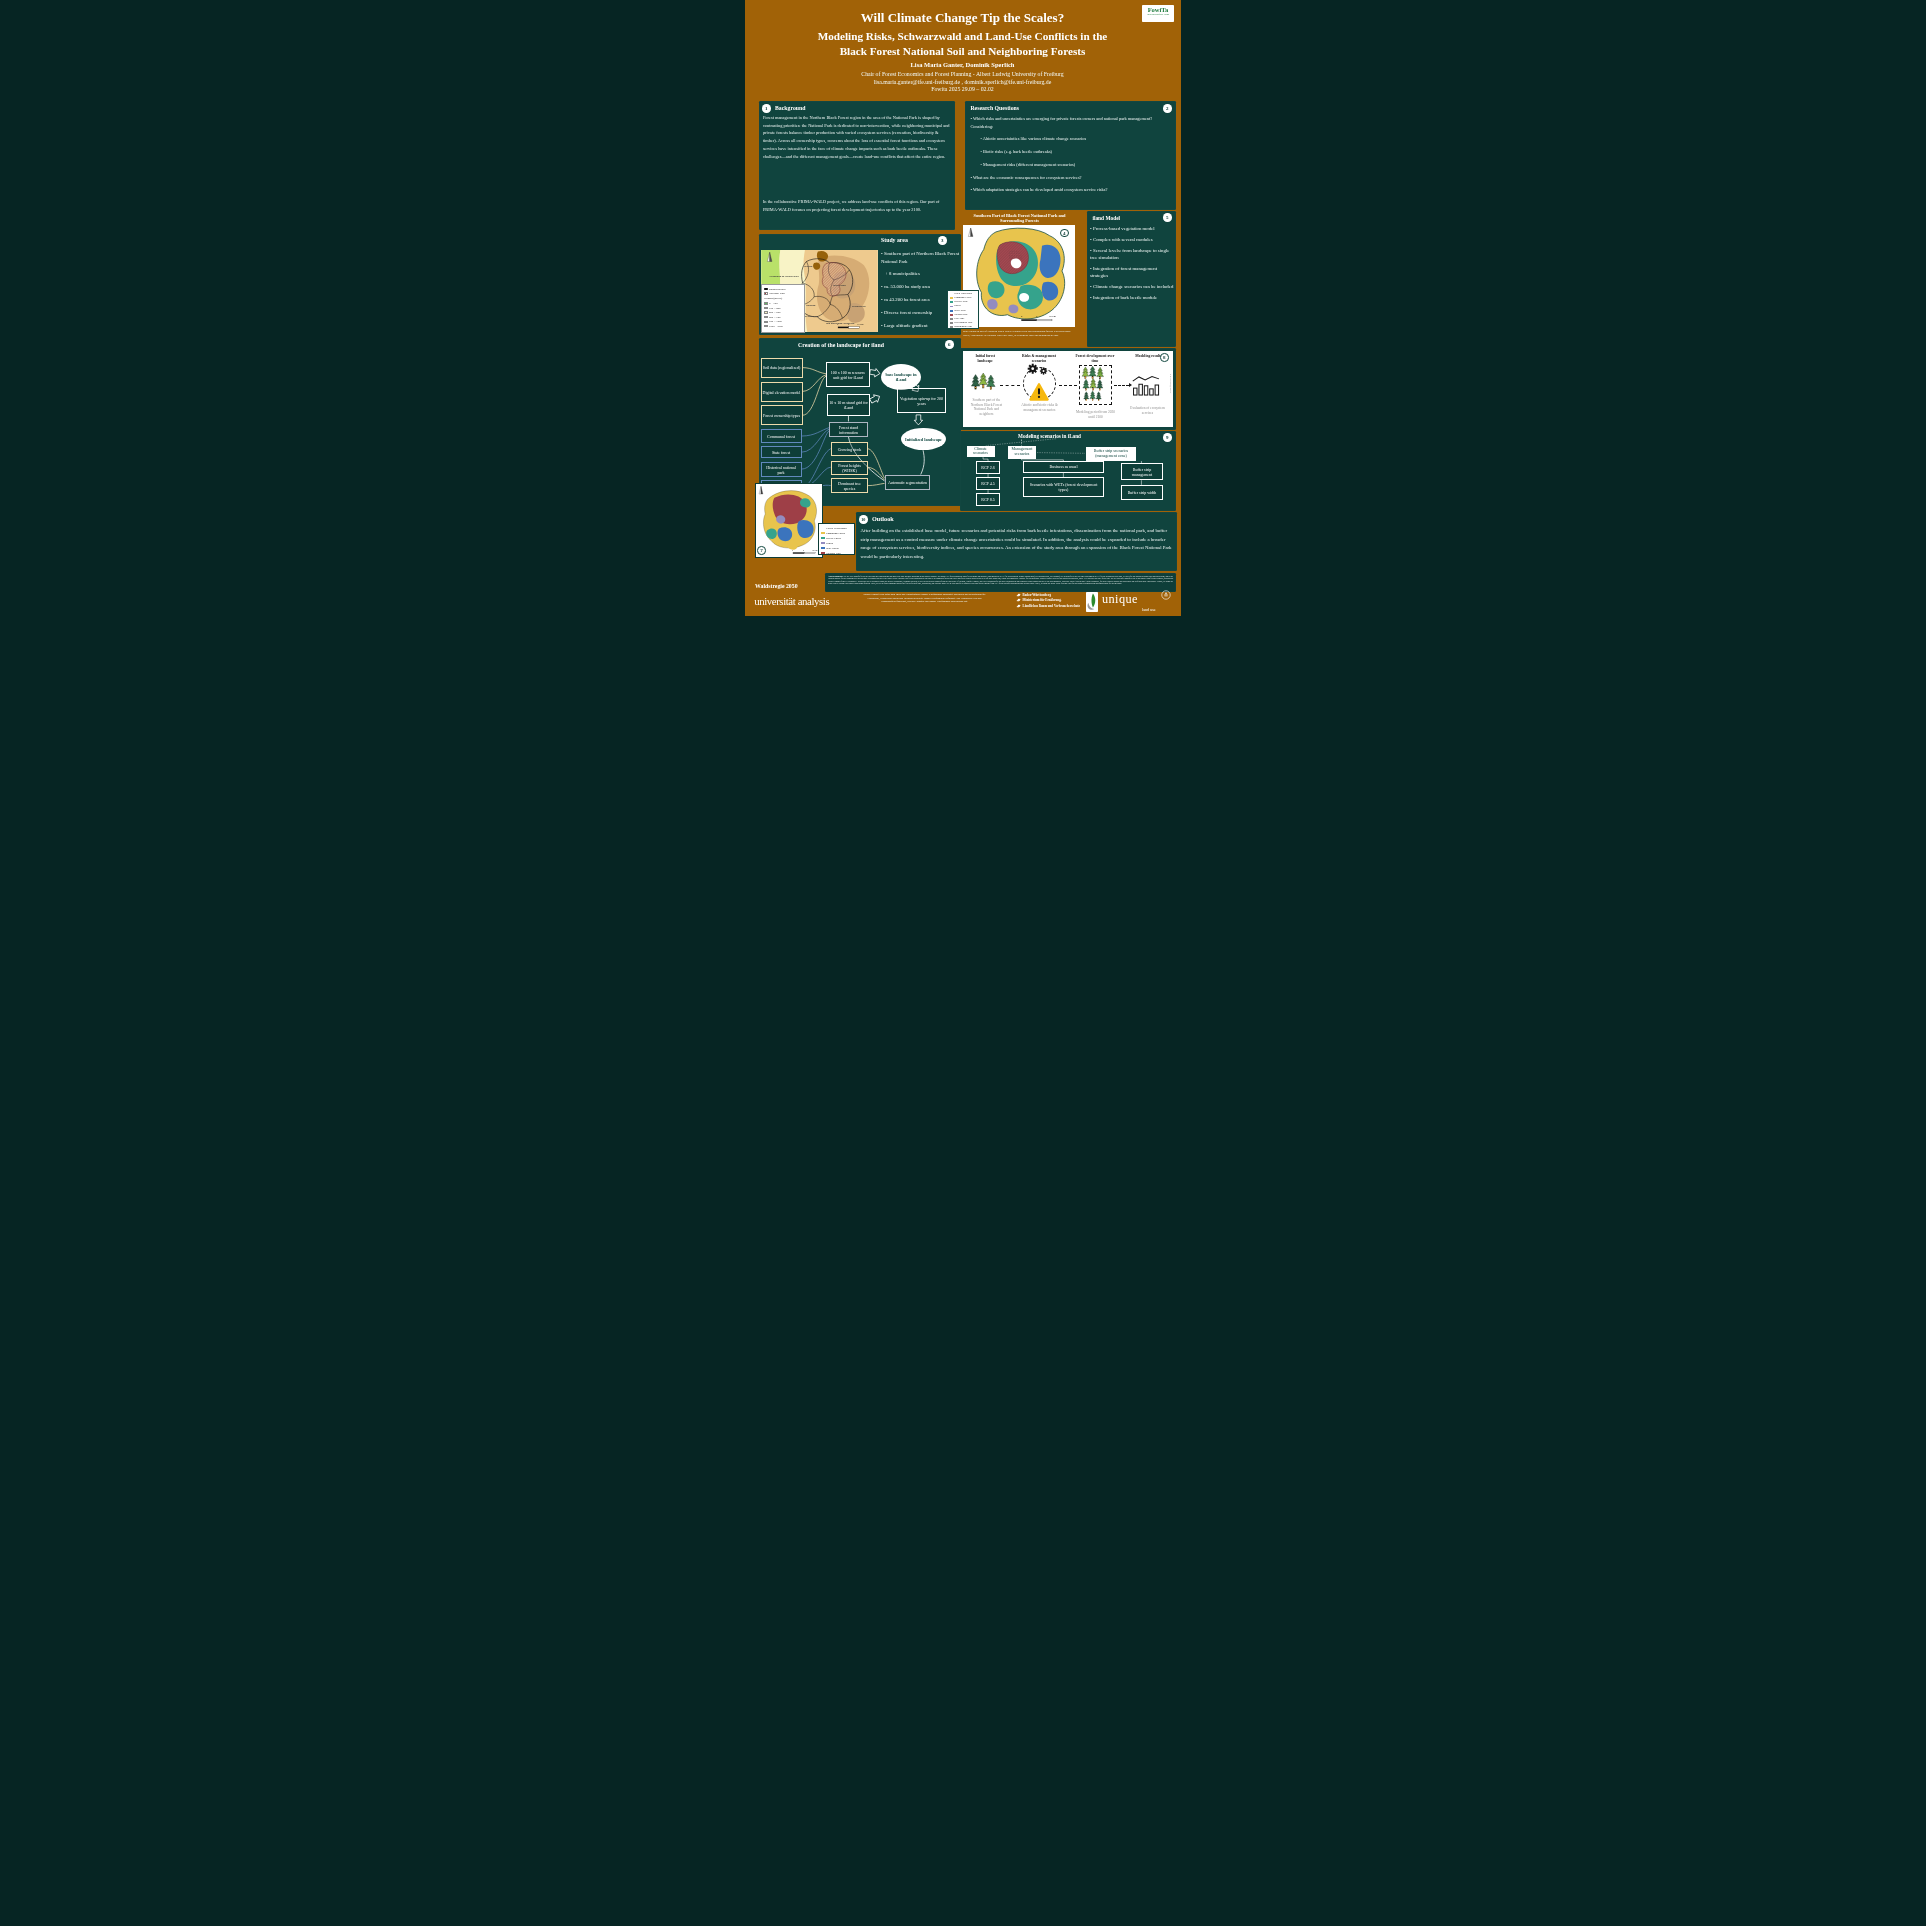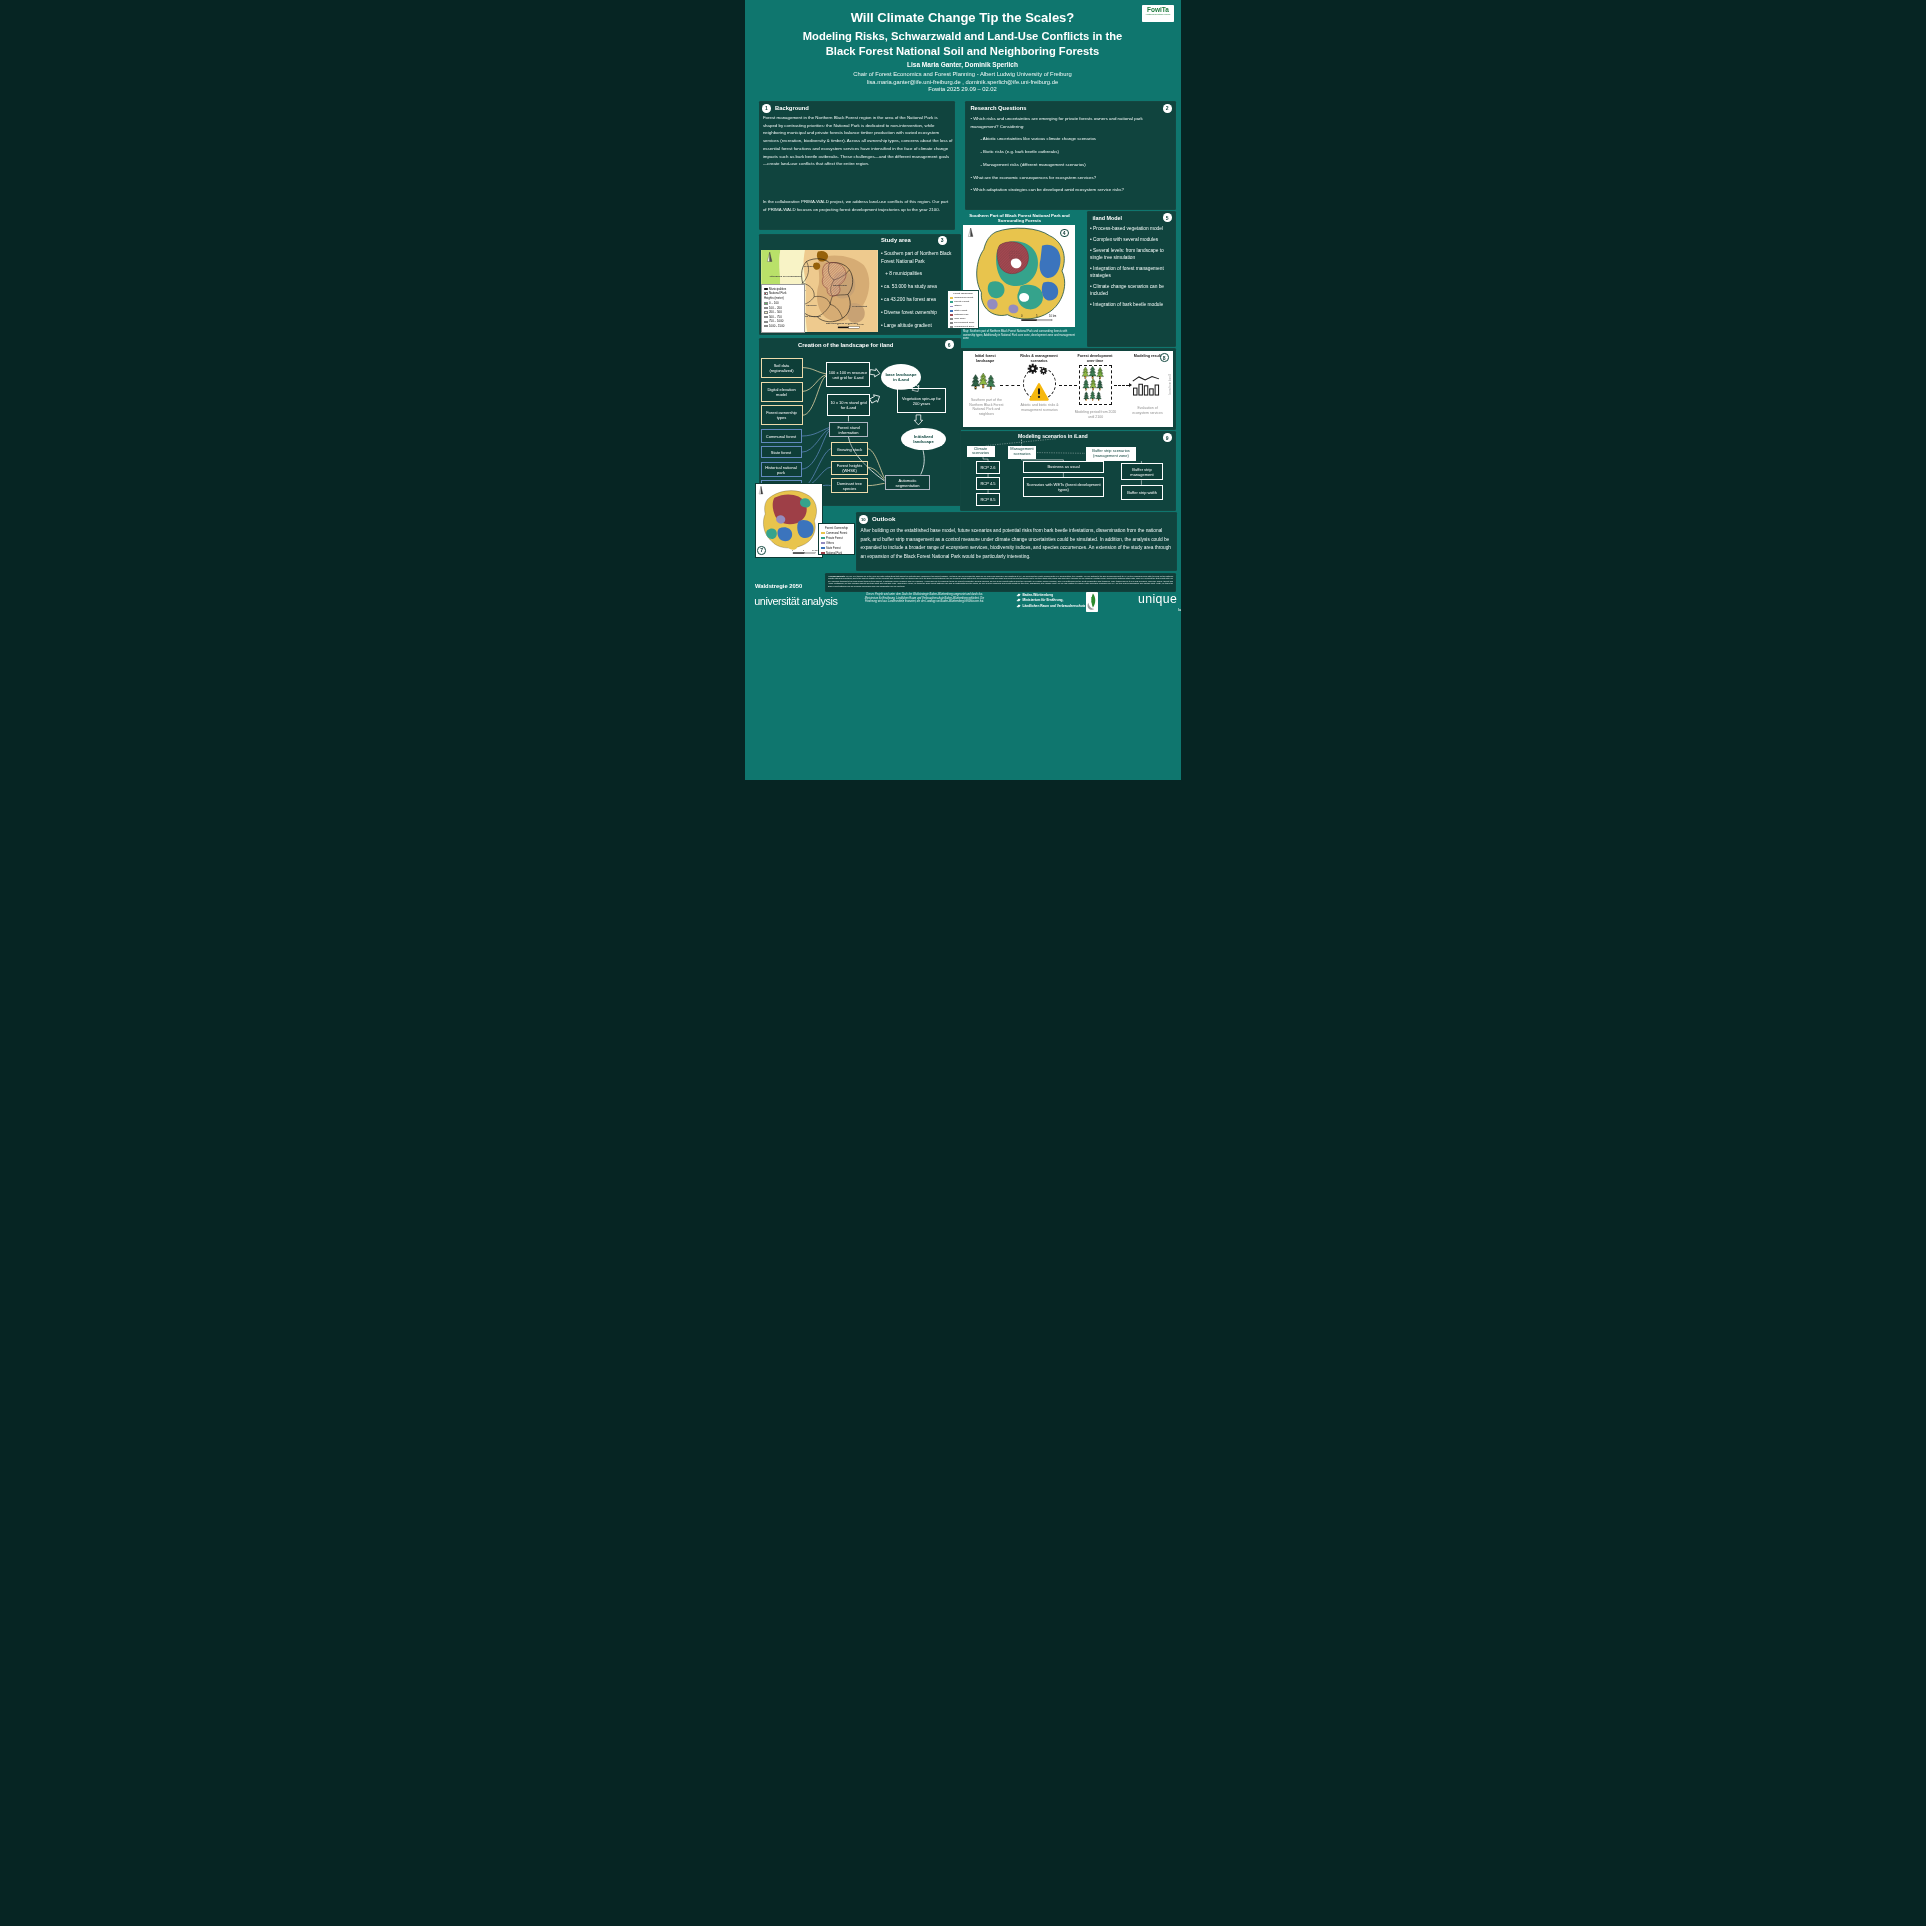--- a/index.html
+++ b/index.html
@@ -1,18 +1,18 @@
 <!DOCTYPE html>
 <html style="font-size:6.2px"><head>
 <meta charset="utf-8">
 <style>
   html,body{margin:0;padding:0;background:#062523;}
   *{box-sizing:border-box;}
-  #poster{position:relative;width:436px;height:780px;margin:0 auto;background:#0f766e;
-    font-family:Liberation Sans, sans-serif;color:#f3faf8;overflow:hidden;}
+  #poster{position:relative;width:436px;height:616px;margin:0 auto;background:#a16207;
+    font-family:Liberation Serif, serif;color:#f3faf8;overflow:hidden;}
   .abs{position:absolute;}
   .panel{position:absolute;background:#10443e;border-radius:1.2px;box-shadow:inset 0 0 0 0.4px rgba(255,255,255,0.04);}
   .circ{position:absolute;width:8.5px;height:8.5px;border-radius:50%;background:#fff;color:#0c3b36;
     font-weight:700;font-size:5px;display:flex;align-items:center;justify-content:center;z-index:8;}
   .circ.outl{border:0.8px solid #11473f;}
   .sec-title{position:absolute;font-weight:700;font-size:5.8px;color:#fff;white-space:nowrap;}
   .body-txt{position:absolute;font-size:4.4px;line-height:7.7px;color:#eef6f4;}
   .rq{font-size:4.4px;line-height:7.7px;}
   .rq .q{margin-bottom:5px;}
   .rq .q::before{content:"• ";}
@@ -571,21 +571,21 @@
   </div>
 
   <div class="abs" style="left:341px;top:592px;width:11.6px;height:20px;background:#fff;border-radius:0.8px;">
     <svg width="11.6" height="20" viewBox="0 0 30 52">
       <path d="M18,4 C26,14 26,30 18,40 C14,34 12,16 18,4 Z" fill="#2e8b2e"></path>
       <path d="M6,28 C8,38 14,44 22,44 C16,48 8,46 5,40 C3,36 4,31 6,28 Z" fill="#9a9a9a"></path>
     </svg>
     <div style="position:absolute;left:5px;top:5.4px;color:#2e8b2e;font-size:2.9px;font-weight:700;writing-mode:vertical-rl;transform:rotate(180deg);">HFR</div>
   </div>
 
-  <div class="abs" style="left:357px;top:590px;width:72px;height:22.3px;margin-left:36px;">
+  <div class="abs" style="left:357px;top:590px;width:72px;height:22.3px;">
     <span style="position:absolute;left:0;top:2.3px;font-size:12.3px;font-weight:400;letter-spacing:0.4px;color:#fff;">unique</span>
     <svg width="10" height="10" viewBox="0 0 26 26" style="position:absolute;left:59px;top:0;">
       <circle cx="13" cy="13" r="11" fill="none" stroke="#fff" stroke-width="1.6"></circle>
       <path d="M13,5 L13,18 M13,8 L9,12 M13,8 L17,12 M13,12 L8,16 M13,12 L18,16" stroke="#fff" stroke-width="1.4" fill="none"></path>
     </svg>
     <span style="position:absolute;left:40px;top:17px;font-size:4.2px;color:#fff;">land use</span>
   </div>
 
 </div>
 

